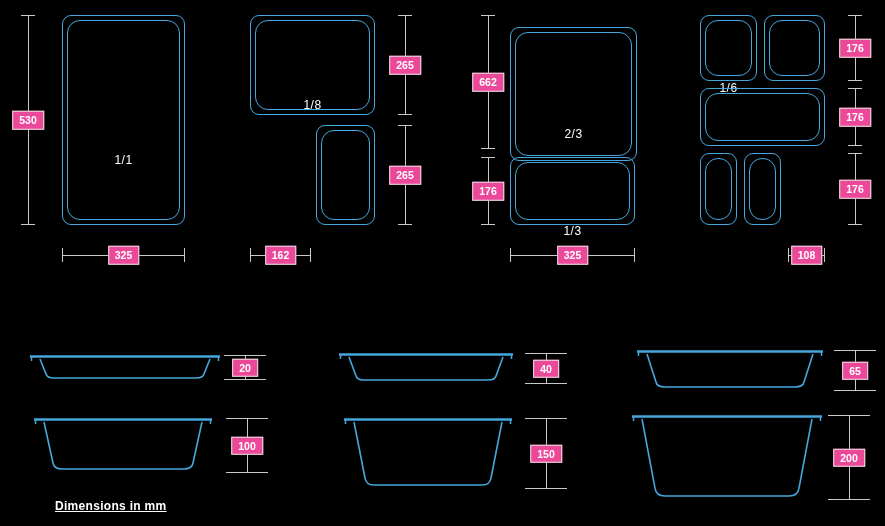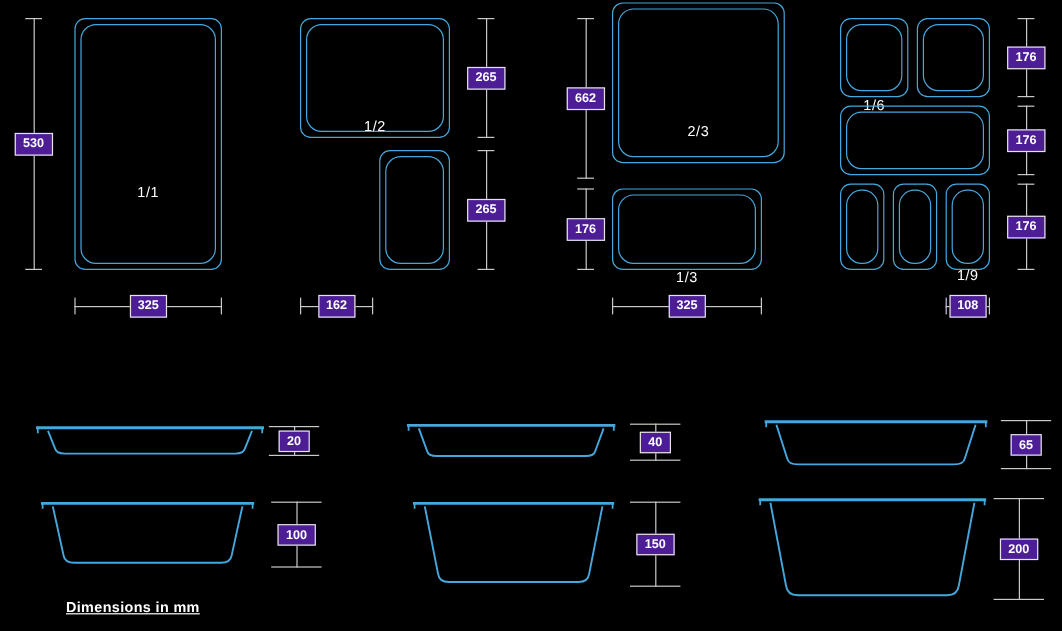--- a/index.html
+++ b/index.html
@@ -26,21 +26,21 @@
   .vdim .dline { position:absolute; left:-0.5px; top:0; height:100%; width:1px; background:#c9c9c9; }
   .vdim .tick { position:absolute; left:-7px; width:14px; height:1px; background:#c9c9c9; }
   .vdim.wide .tick { left:-21px; width:42px; }
   .vdim .tick.t { top:0; } .vdim .tick.b { bottom:0; }
   .hdim { position:absolute; height:0; }
   .hdim .dline { position:absolute; top:-0.5px; left:0; width:100%; height:1px; background:#c9c9c9; }
   .hdim .tick { position:absolute; top:-7px; height:14px; width:1px; background:#c9c9c9; }
   .hdim .tick.l { left:0; } .hdim .tick.r { right:0; }
   .dim-label {
     position:absolute; top:50%; left:50%; transform:translate(-50%,-50%);
-    background:#4c1d95; border:1px solid #e4e4e4; color:#fff;
+    background:#ec4899; border:1px solid #e4e4e4; color:#fff;
     font-size:10.5px; font-weight:bold; padding:3px 6px; white-space:nowrap;
     line-height:1;
   }
   
   .side-pan { position:absolute; }
   .side-pan .rim { stroke:#45a7dc; stroke-width:2.4; }
   .side-pan .rimend { stroke:#45a7dc; stroke-width:1.5; }
   .side-pan .bodyline { fill:none; stroke:#45a7dc; stroke-width:1.6; }
   .footer-note {
     position:absolute; left:55px; top:499px; color:#fff;
@@ -64,21 +64,21 @@
   </div>
   <div class="hdim" style="left:62px; top:255px; width:123px;">
     <div class="tick l"></div>
     <div class="dline"></div>
     <div class="tick r"></div>
     <div class="dim-label">325</div>
   </div>
 
   <div class="pan" style="left:250px; top:15px; width:125px; height:100px;">
     <div class="pan-inner"></div>
-    <span class="pan-label">1/2</span>
+    <span class="pan-label">1/8</span>
   </div>
   <div class="pan" style="left:316px; top:125px; width:59px; height:100px;">
     <div class="pan-inner"></div>
   </div>
   <div class="vdim" style="left:405px; top:15px; height:100px;">
     <div class="tick t"></div>
     <div class="dline"></div>
     <div class="tick b"></div>
     <div class="dim-label">265</div>
   </div>
@@ -88,21 +88,21 @@
     <div class="tick b"></div>
     <div class="dim-label">265</div>
   </div>
   <div class="hdim" style="left:250px; top:255px; width:61px;">
     <div class="tick l"></div>
     <div class="dline"></div>
     <div class="tick r"></div>
     <div class="dim-label">162</div>
   </div>
 
-  <div class="pan" style="left:510px; top:2px; width:144px; height:134px;text-align:center;">
+  <div class="pan" style="left:510px; top:27px; width:127px; height:134px;text-align:center;">
     <div class="pan-inner"></div>
     <span class="pan-label">2/3</span>
   </div>
   <div class="pan" style="left:510px; top:157px; width:125px; height:68px;">
     <div class="pan-inner"></div>
     <span class="pan-label">1/3</span>
   </div>
   <div class="vdim" style="left:488px; top:15px; height:134px;">
     <div class="tick t"></div>
     <div class="dline"></div>
@@ -130,24 +130,20 @@
     <div class="pan-inner"></div>
   </div>
   <div class="pan" style="left:700px; top:88px; width:125px; height:58px;">
     <div class="pan-inner"></div>
   </div>
   <div class="pan" style="left:700px; top:153px; width:37px; height:72px;">
     <div class="pan-inner"></div>
   </div>
   <div class="pan" style="left:744px; top:153px; width:37px; height:72px;">
     <div class="pan-inner"></div>
-  </div>
-  <div class="pan" style="left:788px; top:153px; width:37px; height:72px;">
-    <div class="pan-inner"></div>
-    <span class="pan-label">1/9</span>
   </div>
   <div class="vdim" style="left:855px; top:15px; height:66px;">
     <div class="tick t"></div>
     <div class="dline"></div>
     <div class="tick b"></div>
     <div class="dim-label">176</div>
   </div>
   <div class="vdim" style="left:855px; top:88px; height:58px;">
     <div class="tick t"></div>
     <div class="dline"></div>

